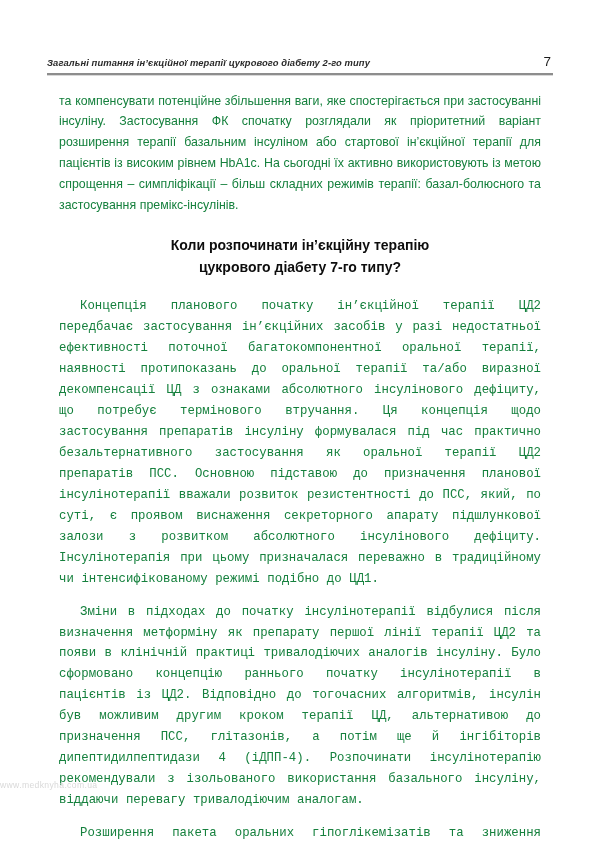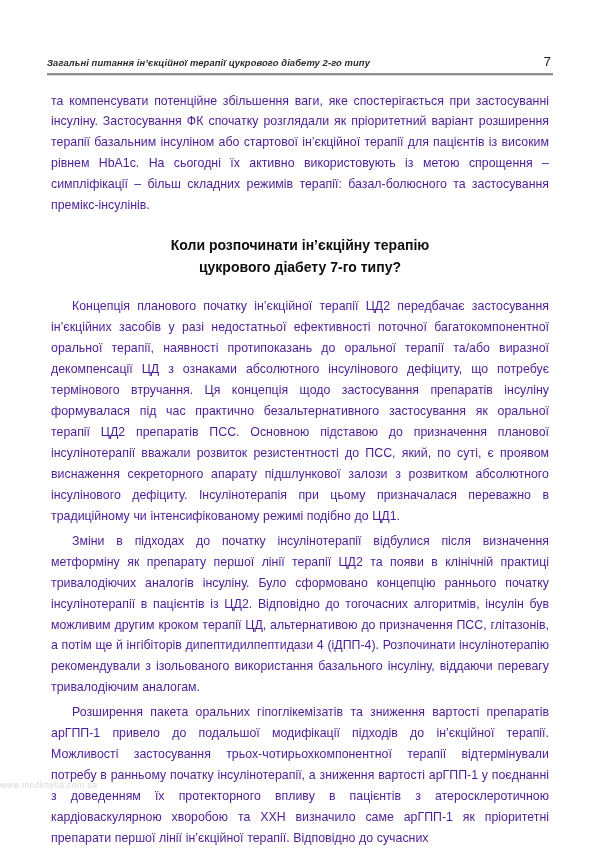--- a/index.html
+++ b/index.html
@@ -75,31 +75,32 @@
     top: 2px;
     height: 1px;
     background: #d8d8d8;
   }
 
   
   .body-text {
     margin-top: 16px;
   }
   p.para {
-    margin: 4px;
+    margin: 12px;
     font-size: 12.35px;
     line-height: 20.95px;
     text-align: justify;
     text-justify: inter-word;
-    color: #4c1d95;
+    color: #15803d;
     letter-spacing: 0.01px;
     word-spacing: 0.2px;
   }
   p.para.indent {
     text-indent: 21px;
+    font-family: Liberation Mono, monospace;
   }
 
   
   .section-heading {
     margin-top: 19px;
     margin-bottom: 18px;
     text-align: center;
     font-size: 14px;
     font-weight: bold;
     line-height: 21.5px;

